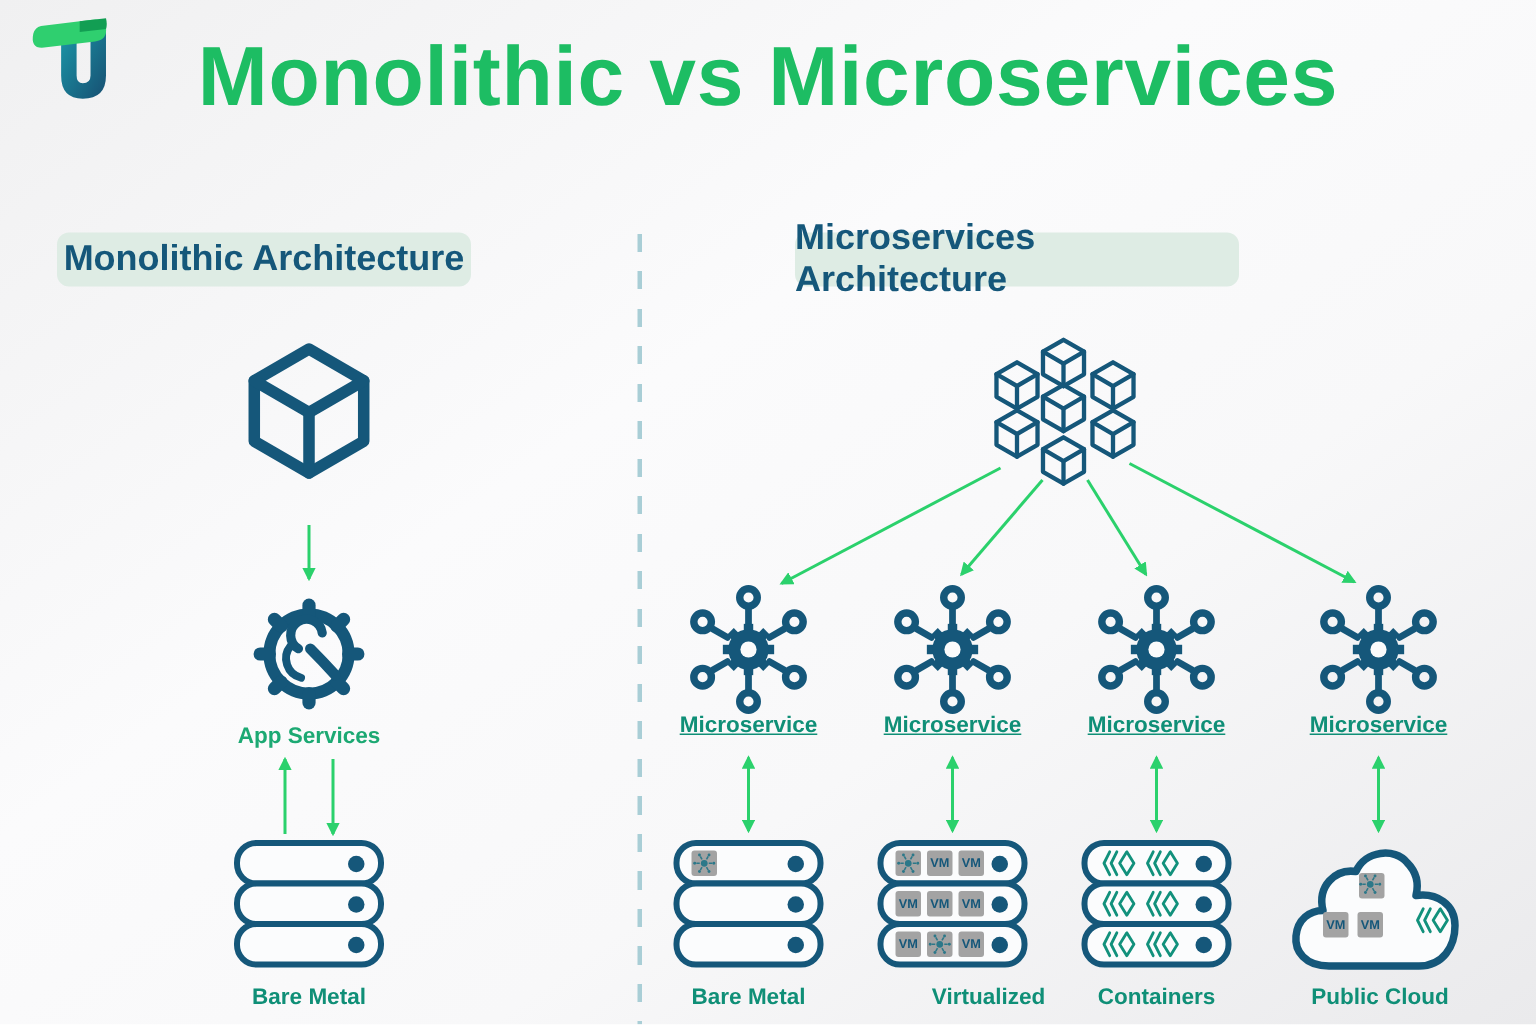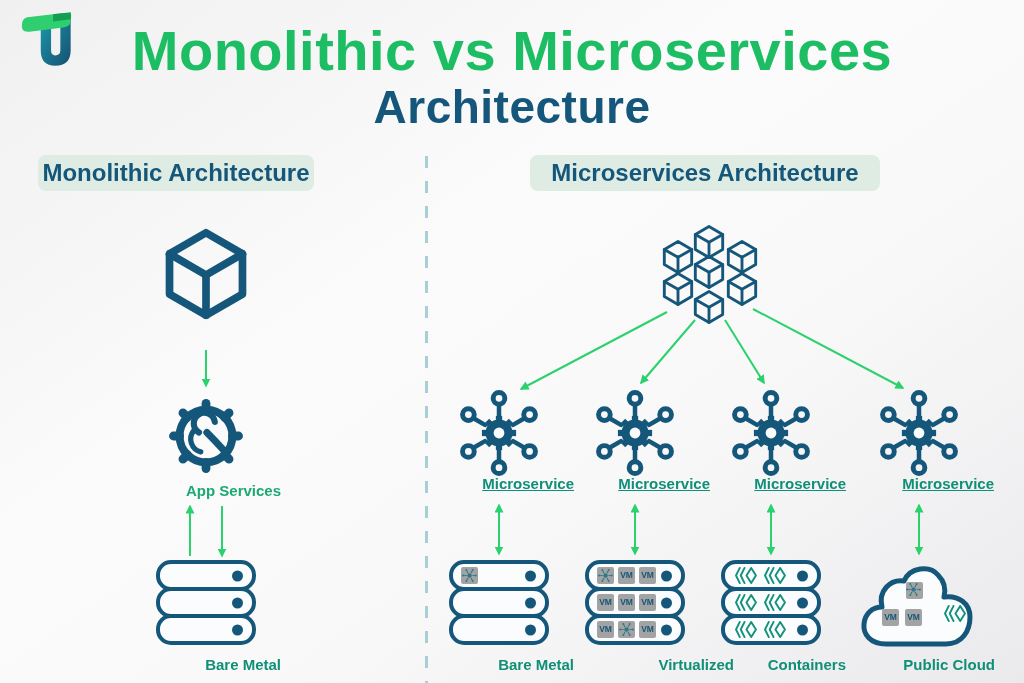--- a/index.html
+++ b/index.html
@@ -9,31 +9,31 @@
     background:linear-gradient(145deg,#f0f0f1 0%,#fbfbfc 40%,#f8f8f9 65%,#eaeaec 100%);
   }
   .abs{position:absolute;}
   
   .logo{left:16px;top:6px;width:66px;height:70px;}
   .title1{left:0;right:0;top:18px;text-align:center;font-size:56px;font-weight:bold;color:#1dbd63;letter-spacing:.5px;}
   .title2{left:0;right:0;top:80px;text-align:center;font-size:46px;font-weight:bold;color:#15577a;letter-spacing:.5px;}
   .pill{height:36px;border-radius:8px;background:#deece4;color:#15577a;font-size:24px;font-weight:bold;
         display:flex;align-items:center;justify-content:center;}
   .pill-left{left:38px;top:155px;width:276px;}
-  .pill-right{left:530px;top:155px;width:350px;}
+  .pill-right{left:530px;top:155px;width:296px;}
   .divider{left:425px;top:156px;width:3px;height:527px;
     background:repeating-linear-gradient(to bottom,#a9ced6 0 12px,transparent 12px 25px);}
   
   .icon-cube-big{left:158px;top:226px;width:96px;height:96px;}
   .icon-gearwrench{left:162px;top:392px;width:88px;height:88px;}
   .cluster{left:655px;top:222px;width:110px;height:105px;}
   .hub{width:90px;height:90px;top:388px;}
   .hub-0{left:454px;} .hub-1{left:590px;} .hub-2{left:726px;} .hub-3{left:874px;}
   
-  .lbl{width:150px;text-align:right;font-size:15px;font-weight:bold;}
+  .lbl{width:150px;text-align:center;font-size:15px;font-weight:bold;}
   .lbl-app{left:131px;top:482px;color:#1ca973;}
   .lbl-node{top:475px;color:#0f8f77;text-decoration:underline;}
   .nl-0{left:424px;} .nl-1{left:560px;} .nl-2{left:696px;} .nl-3{left:844px;}
   .lbl-srv{top:656px;color:#0f8f77;}
   .sl-mono{left:131px;} .sl-0{left:424px;} .sl-1{left:584px;} .sl-2{left:696px;} .sl-3{left:845px;}
   
   .rack{width:100px;}
   .rack-mono{left:156px;top:560px;}
   .rack-0{left:449px;top:560px;} .rack-1{left:585px;top:560px;} .rack-2{left:721px;top:560px;}
   .rrow{box-sizing:border-box;height:31px;border:4px solid #15577a;border-radius:15px;background:#fbfcfd;
@@ -110,21 +110,20 @@
         <stop offset="0" stop-color="#1b9aaa"></stop>
           <stop offset="1" stop-color="#174f72"></stop>
       </linearGradient>
     </defs>
     <path d="M24,20 L24,42 Q24,57 38,57 Q53,57 53,42 L53,9 L43,9 L43,42 Q43,47 38,47 Q34,47 34,42 L34,20 Z" fill="url(#ug)"></path>
     <path d="M6,15 Q4,25 13,24 L46,20 Q54,19 53,11 Q52,5 44,6 L11,10 Q7,11 6,15 Z" fill="#2fcf6f"></path>
     <path d="M36,7 L53,5 Q54,9 53,12 L36,14 Z" fill="#129e53"></path>
   </svg>
 
   <div class="abs title1">Monolithic vs Microservices</div>
-  <div class="abs title2">Architecture</div>
 
   <div class="abs pill pill-left">Monolithic Architecture</div>
   <div class="abs pill pill-right">Microservices Architecture</div>
 
   <div class="abs divider"></div>
 
   <svg class="abs arrows">
     <defs>
       <marker id="ae" markerWidth="9" markerHeight="9" refX="7.5" refY="4.5" orient="auto" markerUnits="userSpaceOnUse">
         <path d="M0,0 L9,4.5 L0,9 Z" fill="#2bd16c"></path>

